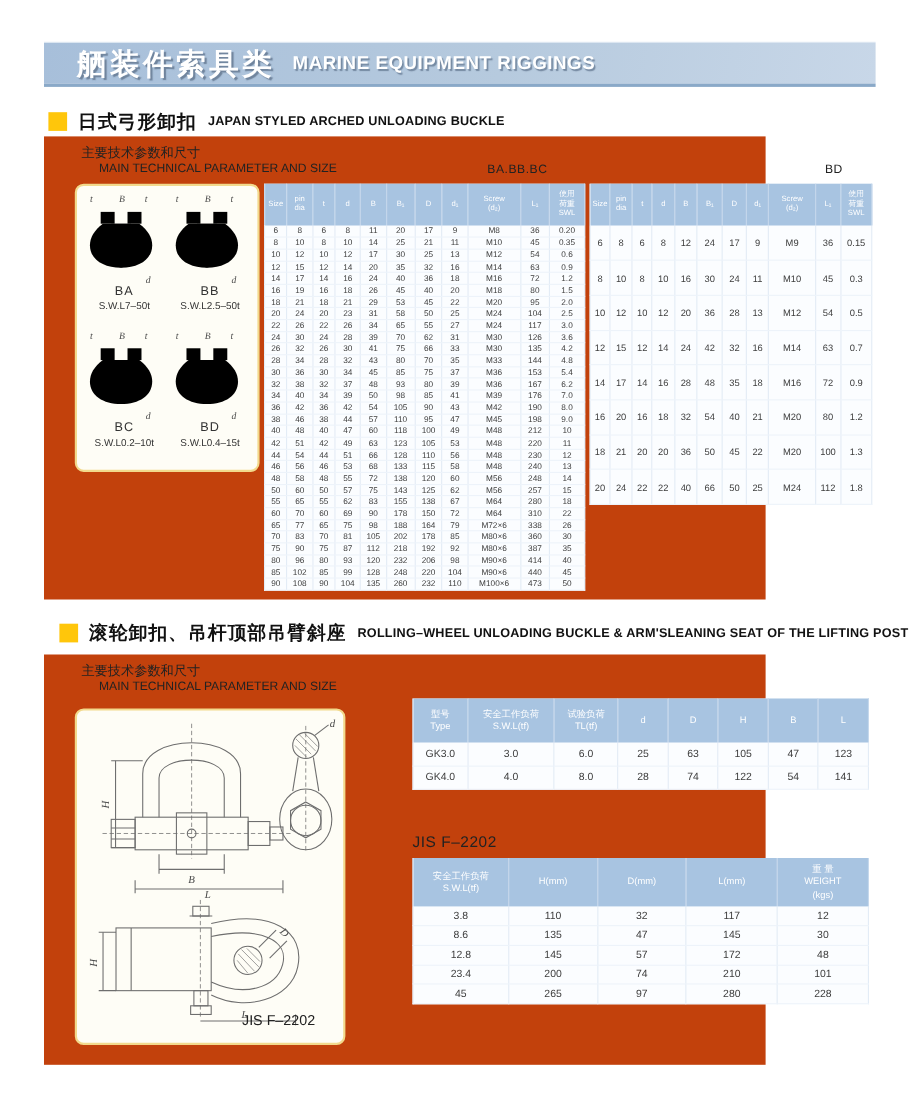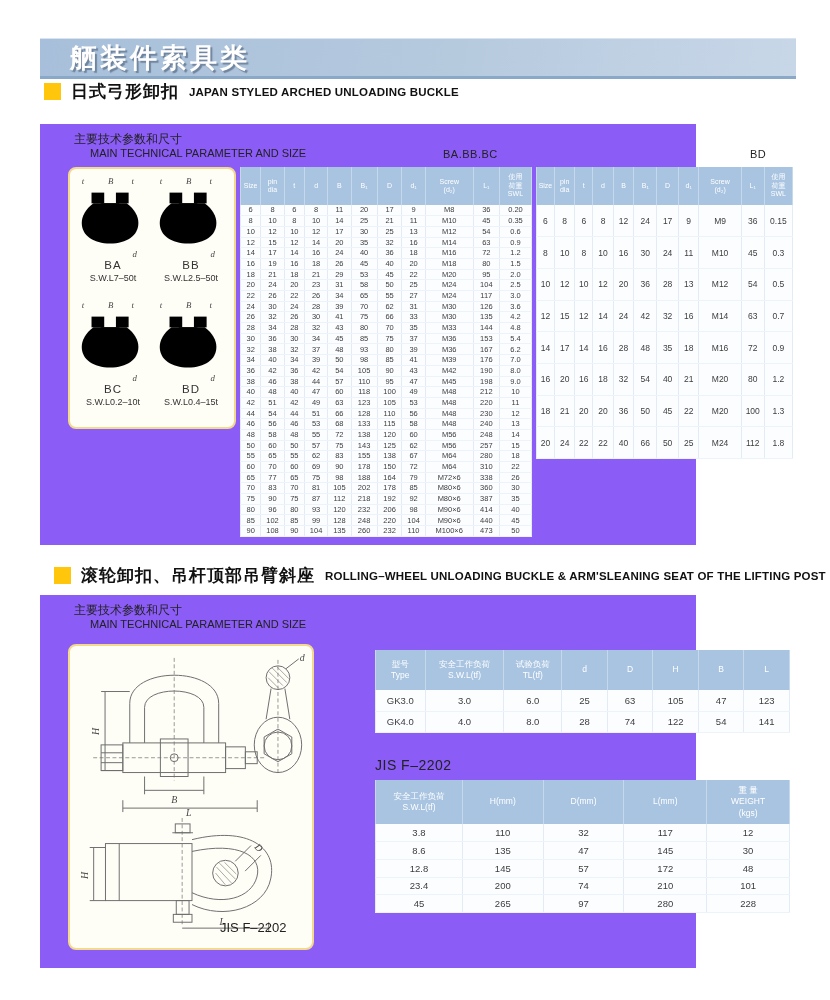--- a/index.html
+++ b/index.html
@@ -16,21 +16,21 @@
   .banner-en { font-size:17px; font-weight:bold; color:#ffffff; letter-spacing:.5px;
     text-shadow:1.5px 1.5px 1px rgba(100,120,145,.8); }
 
   
   .sec-title { position:absolute; left:44px; display:flex; align-items:center; gap:10px; }
   .bullet { width:17px; height:17px; background:#ffc60b; flex:0 0 auto; }
   .sec-zh { font-size:17px; font-weight:bold; color:#111; letter-spacing:1px; }
   .sec-en { font-size:11.5px; font-weight:bold; color:#111; letter-spacing:.2px; }
 
   
-  .panel { position:absolute; left:40px; width:656px; background:#8b5cf6; }
+  .panel { position:absolute; left:40px; width:656px; background:#c2410c; }
   .param-zh { position:absolute; left:34px; top:7px;  font-size:12px; color:#222; }
   .param-en { position:absolute; left:34px; top:23px; font-size:11px; color:#222;margin-left:16px; }
   .tbl-caption { position:absolute; font-size:11px; color:#222; letter-spacing:.5px; }
 
   
   .diagram-box { position:absolute; background:#fefdf6; border:2px solid #f2d98c; border-radius:8px; }
   #dbox1 { left:28px; top:43px; width:168px; height:262px;
     display:grid; grid-template-columns:1fr 1fr; padding:8px 4px 4px 4px; row-gap:2px; }
   .draw-cell { text-align:center; position:relative; }
   .draw-label { font-size:11.5px; color:#333; letter-spacing:1px; margin-top:0px; }
@@ -55,21 +55,21 @@
     border-right:1px solid #e3ecf6; border-left:1px solid #e3ecf6; border-bottom:1px solid #edf3fa; }
 
   #tbl1 { position:absolute; left:200px; top:43px; width:292px; }
   #tbl1 thead th { height:38px; font-size:7px; line-height:1.2; }
   #tbl1 tbody td { height:10.7px; font-size:7.5px; line-height:1; padding:0; }
 
   #tbl2 { position:absolute; left:496px; top:43px; width:257px; }
   #tbl2 thead th { height:38px; font-size:7px; line-height:1.2; }
   #tbl2 tbody td { height:31.7px; font-size:8.5px; padding:0; }
 
-  #tblgk { position:absolute; left:335px; top:55px; width:415px; }
+  #tblgk { position:absolute; left:335px; top:40px; width:415px; }
   #tblgk thead th { height:40px; font-size:8.5px; line-height:1.35; }
   #tblgk tbody td { height:21px; font-size:9.5px; }
 
   .jis-caption { position:absolute; left:335px; top:162px; font-size:14px; color:#222; letter-spacing:.5px; }
 
   #tbljis { position:absolute; left:335px; top:185px; width:415px; }
   #tbljis thead th { height:44px; font-size:8.5px; line-height:1.3; }
   #tbljis tbody td { height:17.7px; font-size:9.5px; }
 </style>
 </head>
@@ -95,23 +95,24 @@
       <line x1="34.5" y1="66.5" x2="52" y2="76"></line>
       <line x1="66" y1="27" x2="66" y2="56"></line>
     </g>
   </defs>
 </svg>
 
 <div id="page">
 
   <div class="banner">
     <span class="banner-zh">舾装件索具类</span>
+    <span class="banner-en">MARINE EQUIPMENT RIGGINGS</span>
   </div>
 
-  <div class="sec-title" style="top:80px;">
+  <div class="sec-title" style="top:99px;">
     <div class="bullet"></div>
     <span class="sec-zh">日式弓形卸扣</span>
     <span class="sec-en">JAPAN STYLED ARCHED  UNLOADING BUCKLE</span>
   </div>
 
   <div class="panel" style="top:124px; height:421px;">
     <div class="param-zh">主要技术参数和尺寸</div>
     <div class="param-en">MAIN TECHNICAL PARAMETER AND SIZE</div>
     <div class="tbl-caption" style="left:403px; top:24px;">BA.BB.BC</div>
     <div class="tbl-caption" style="left:710px; top:24px;">BD</div>

